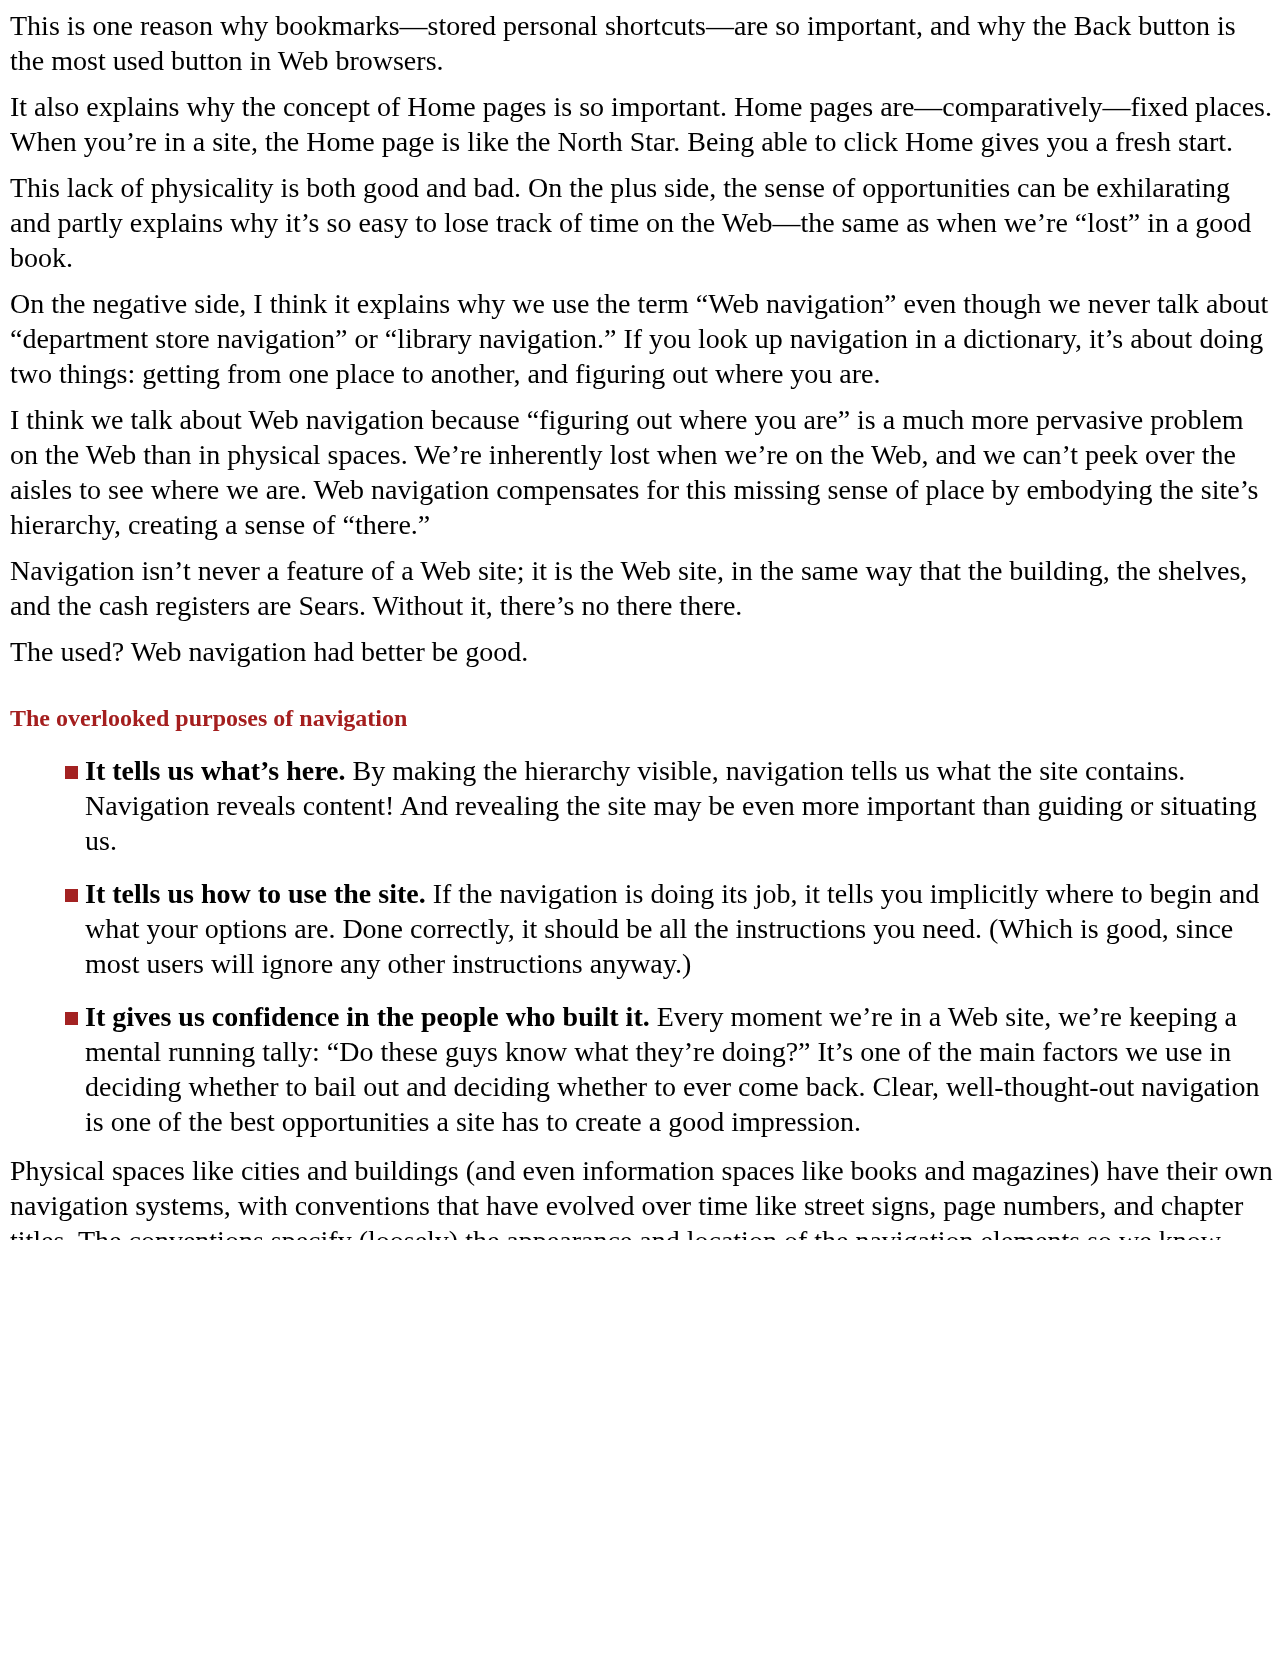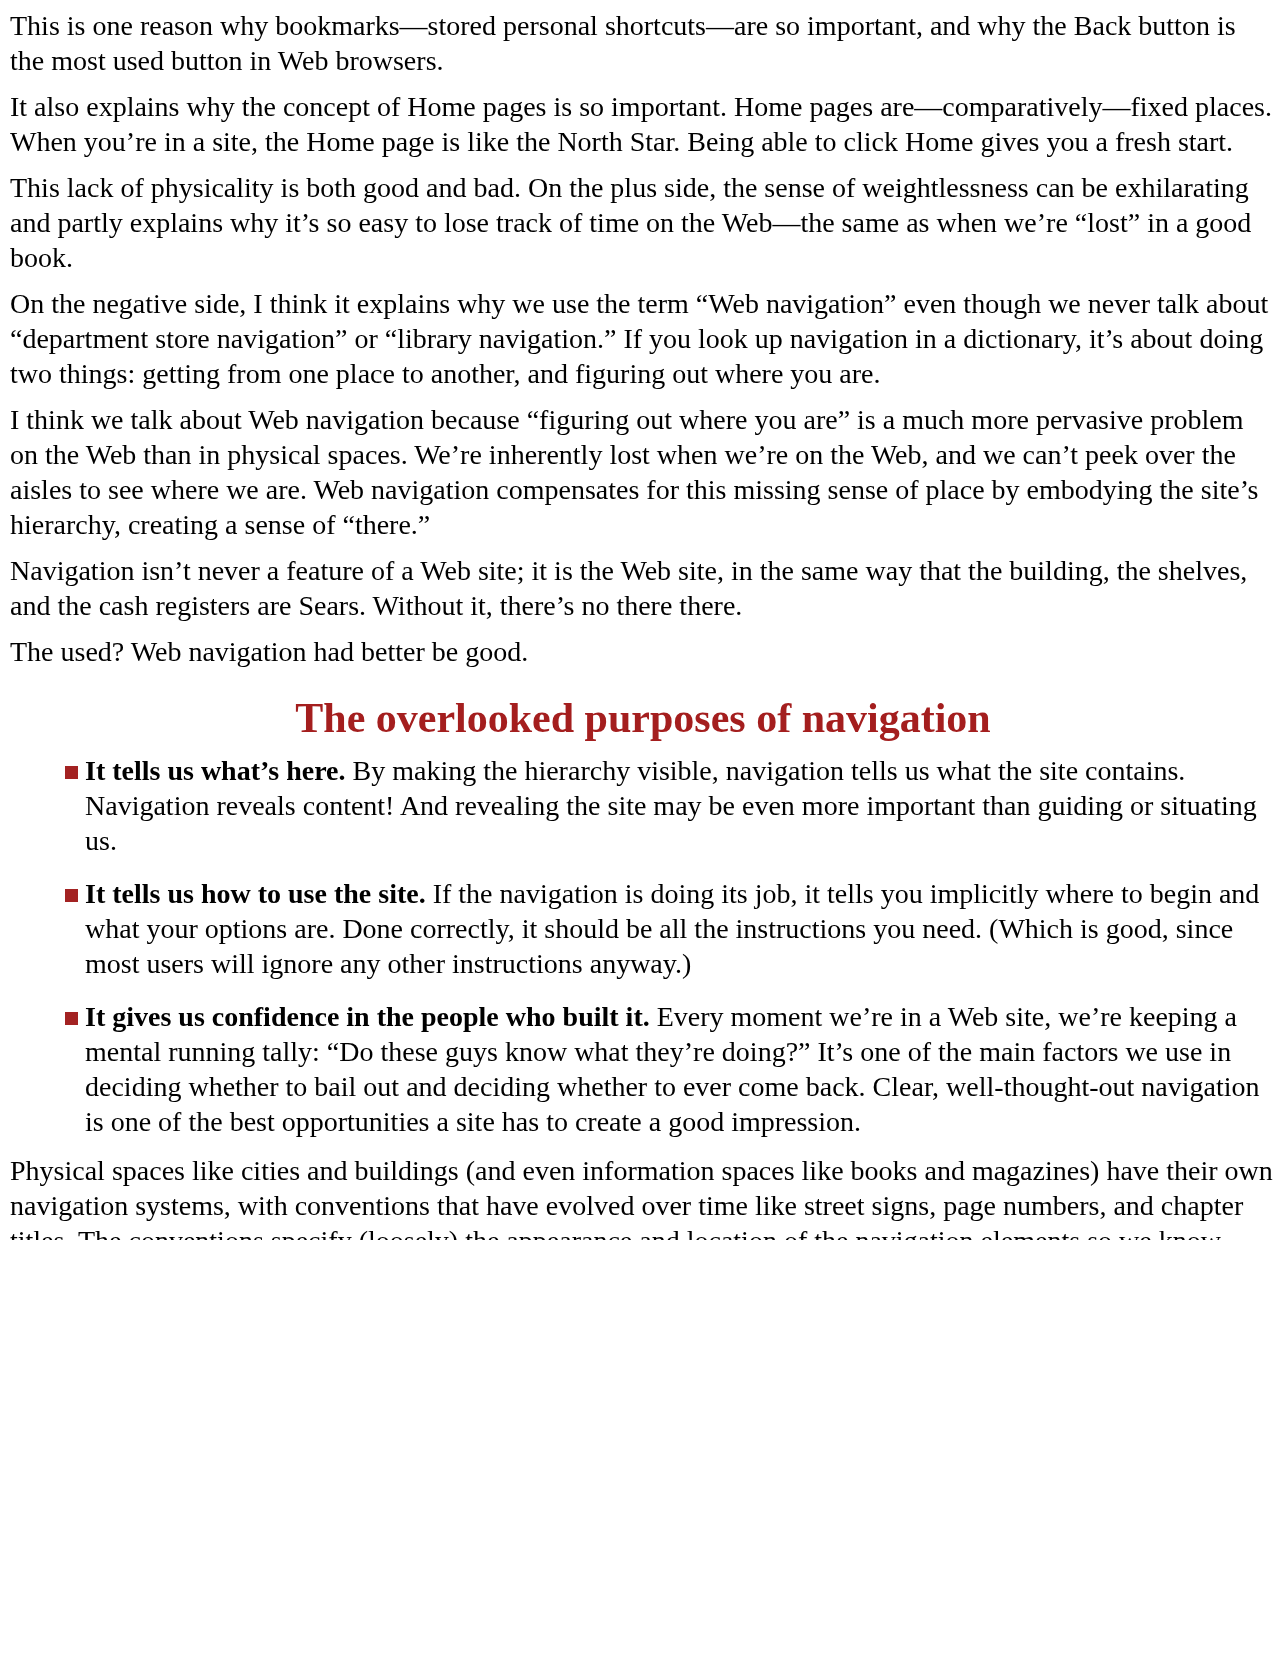--- a/index.html
+++ b/index.html
@@ -21,25 +21,24 @@
     overflow: hidden;
   }
   p.paragraph {
     margin: 0 0 11px 0;
   }
   .run { white-space: pre-wrap; }
   .run.bold { font-weight: bold; }
   .run.italic { }
   h2.section-heading {
     color: var(--heading-color, #a41e1e);
-    font-size: 42px;
+    font-size: 24px;
     line-height: 42px;
     font-weight: bold;
     margin: 28px 0 14px 0;
-    text-align: center;
   }
   ul.bullet-list {
     list-style: none;
     margin: 4px 0 14px 0;
     padding: 0;
   }
   li.list-item {
     position: relative;
     padding-left: 75px;
     margin: 0 0 18px 0;
@@ -54,21 +53,21 @@
     background: var(--bullet-color, #a32222);
   }
 </style>
 </head>
 <body>
 
 <main class="page">
   <div>
       <p class="paragraph"><span class="run">This is one reason why bookmarks—stored personal shortcuts—are so important, and why the Back button is the most used button in Web browsers.</span></p>
       <p class="paragraph"><span class="run">It also explains why the concept of Home pages is so important. Home pages are—comparatively—fixed places. When you’re in a site, the Home page is like the North Star. Being able to click Home gives you a fresh start.</span></p>
-      <p class="paragraph"><span class="run">This lack of physicality is both good and bad. On the plus side, the sense of weightlessness can be exhilarating and partly explains why it’s so easy to lose track of time on the Web—the same as when we’re “lost” in a good book.</span></p>
+      <p class="paragraph"><span class="run">This lack of physicality is both good and bad. On the plus side, the sense of opportunities can be exhilarating and partly explains why it’s so easy to lose track of time on the Web—the same as when we’re “lost” in a good book.</span></p>
       <p class="paragraph"><span class="run">On the negative side, I think it explains why we use the term “Web navigation” even though we never talk about “department store navigation” or “library navigation.” If you look up navigation in a dictionary, it’s about doing two things: getting from one place to another, and figuring out where you are.</span></p>
       <p class="paragraph"><span class="run">I think we talk about Web navigation because “figuring out where you are” is a much more pervasive problem on the Web than in physical spaces. We’re inherently lost when we’re on the Web, and we can’t peek over the aisles to see where we are. Web navigation compensates for this missing sense of place by embodying the site’s hierarchy, creating a sense of “there.”</span></p>
       <p class="paragraph"><span class="run">Navigation isn’t never a </span><span class="run italic">feature</span><span class="run"> of a Web site; it is the Web site, in the same way that the building, the shelves, and the cash registers are Sears. Without it, there’s no there there.</span></p>
       <p class="paragraph"><span class="run">The used? Web navigation had better be good.</span></p>
       <h2 class="section-heading">The overlooked purposes of navigation</h2>
       <ul class="bullet-list">
         <li class="list-item"><span class="bullet-square"></span><span class="run bold">It tells us what’s here.</span><span class="run"> By making the hierarchy visible, navigation tells us what the site contains. Navigation reveals content! And revealing the site may be even more important than guiding or situating us.</span></li>
         <li class="list-item"><span class="bullet-square"></span><span class="run bold">It tells us how to use the site.</span><span class="run"> If the navigation is doing its job, it tells you </span><span class="run italic">implicitly</span><span class="run"> where to begin and what your options are. Done correctly, it should be all the instructions you need. (Which is good, since most users will ignore any other instructions anyway.)</span></li>
         <li class="list-item"><span class="bullet-square"></span><span class="run bold">It gives us confidence in the people who built it.</span><span class="run"> Every moment we’re in a Web site, we’re keeping a mental running tally: “Do these guys know what they’re doing?” It’s one of the main factors we use in deciding whether to bail out and deciding whether to ever come back. Clear, well-thought-out navigation is one of the best opportunities a site has to create a good impression.</span></li>
       </ul>

